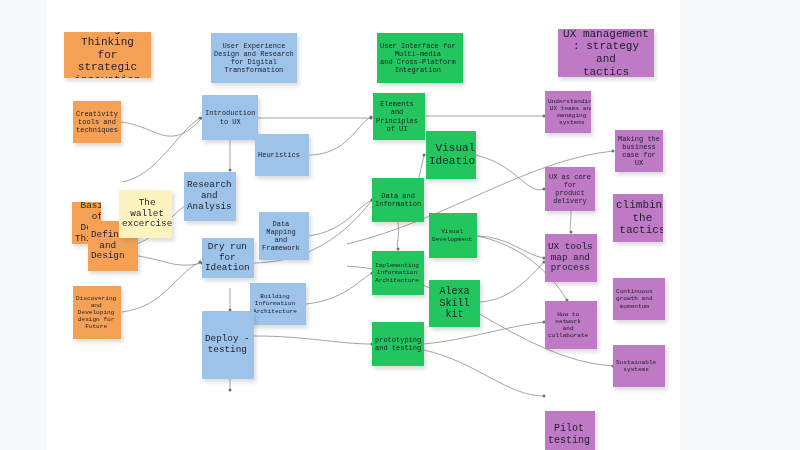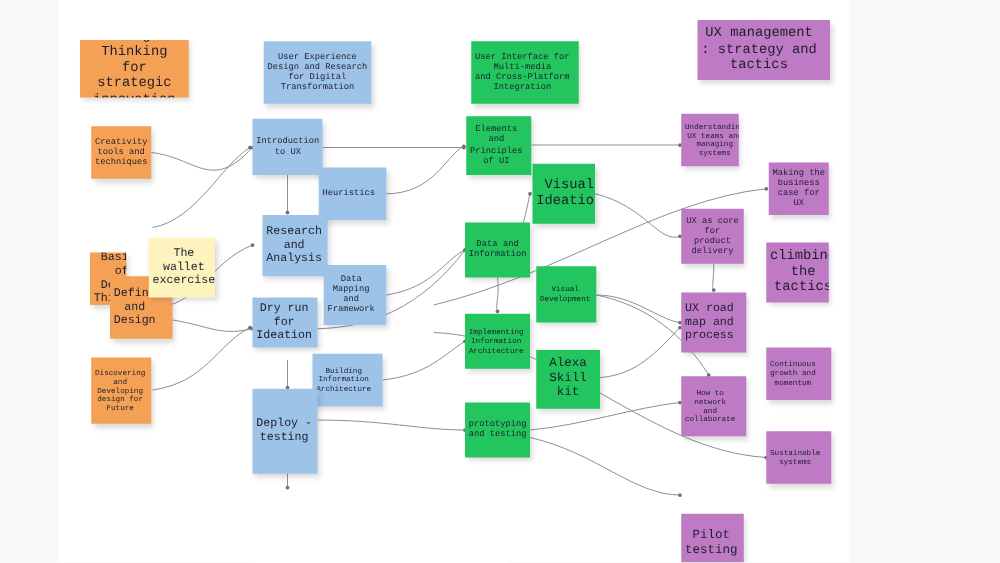--- a/index.html
+++ b/index.html
@@ -135,21 +135,21 @@
         <div class="note c-yellow t-md" style="left: 72px; top: 190px; width: 53px; height: 48px;"><span>The
 wallet
 excercise</span></div>
         <div class="note c-lblue t-sm" style="left: 164px; top: 33px; width: 86px; height: 50px;"><span>User Experience
 Design and Research
 for Digital
 Transformation</span></div>
         <div class="note c-lblue t-sm" style="left: 155px; top: 95px; width: 56px; height: 45px;"><span>Introduction
 to UX</span></div>
         <div class="note c-lblue t-sm" style="left: 208px; top: 134px; width: 54px; height: 42px;"><span>Heuristics</span></div>
-        <div class="note c-lblue t-md" style="left: 163px; top: 172px; width: 52px; height: 49px;"><span>Research
+        <div class="note c-lblue t-md" style="left: 137px; top: 172px; width: 52px; height: 49px;"><span>Research
 and
 Analysis</span></div>
         <div class="note c-lblue t-sm" style="left: 212px; top: 212px; width: 50px; height: 48px;"><span>Data
 Mapping
 and
 Framework</span></div>
         <div class="note c-lblue t-md" style="left: 155px; top: 238px; width: 52px; height: 40px;"><span>Dry run
 for
 Ideation</span></div>
         <div class="note c-lblue t-xs" style="left: 203px; top: 283px; width: 56px; height: 42px;"><span>Building
@@ -171,37 +171,37 @@
 Information</span></div>
         <div class="note c-peri t-xs" style="left: 382px; top: 213px; width: 48px; height: 45px;"><span>Visual
 Development</span></div>
         <div class="note c-peri t-xs" style="left: 325px; top: 251px; width: 52px; height: 44px;"><span>Implementing
 Information
 Architecture</span></div>
         <div class="note c-peri t-xl" style="left: 382px; top: 280px; width: 51px; height: 47px;"><span>Alexa
 Skill kit</span></div>
         <div class="note c-peri t-sm" style="left: 325px; top: 322px; width: 52px; height: 44px;"><span>prototyping
 and testing</span></div>
-        <div class="note c-purple t-lg" style="left: 511px; top: 16px; width: 106px; height: 48px;"><span>UX management
+        <div class="note c-purple t-lg" style="left: 511px; top: 29px; width: 96px; height: 48px;"><span>UX management
 : strategy and
 tactics</span></div>
         <div class="note c-purple t-xs" style="left: 498px; top: 91px; width: 46px; height: 42px;"><span>Understanding
 UX teams and
 managing
 systems</span></div>
         <div class="note c-purple t-sm" style="left: 568px; top: 130px; width: 48px; height: 42px;"><span>Making the
 business
 case for UX</span></div>
         <div class="note c-purple t-sm" style="left: 498px; top: 167px; width: 50px; height: 44px;"><span>UX as core
 for product
 delivery</span></div>
         <div class="note c-purple t-lg" style="left: 566px; top: 194px; width: 50px; height: 48px;"><span>climbing
 the
 tactics</span></div>
-        <div class="note c-purple t-md" style="left: 498px; top: 234px; width: 52px; height: 48px;"><span>UX road
+        <div class="note c-purple t-md" style="left: 498px; top: 234px; width: 52px; height: 48px;"><span>UX tools
 map and
 process</span></div>
         <div class="note c-purple t-xs" style="left: 566px; top: 278px; width: 52px; height: 42px;"><span>Continuous
 growth and
 momentum</span></div>
         <div class="note c-purple t-xs" style="left: 498px; top: 301px; width: 52px; height: 48px;"><span>How to
 network
 and
 collaborate</span></div>
         <div class="note c-purple t-xs" style="left: 566px; top: 345px; width: 52px; height: 42px;"><span>Sustainable

